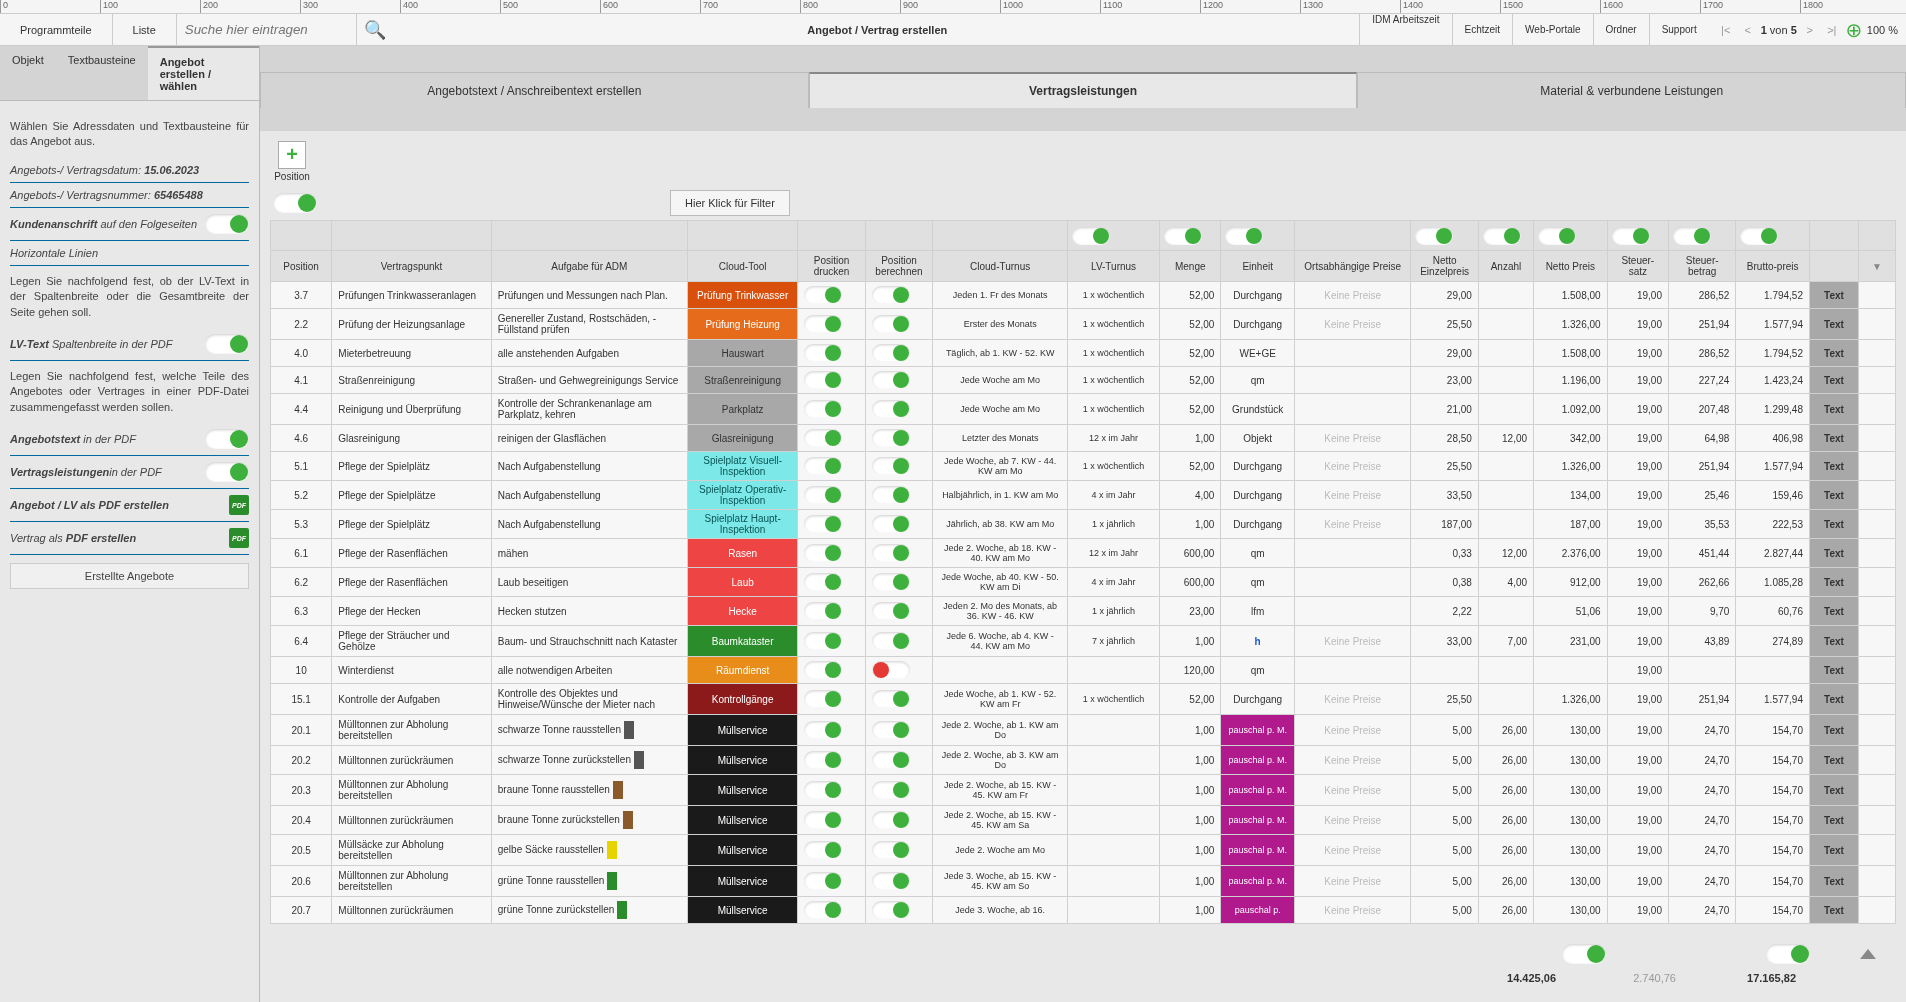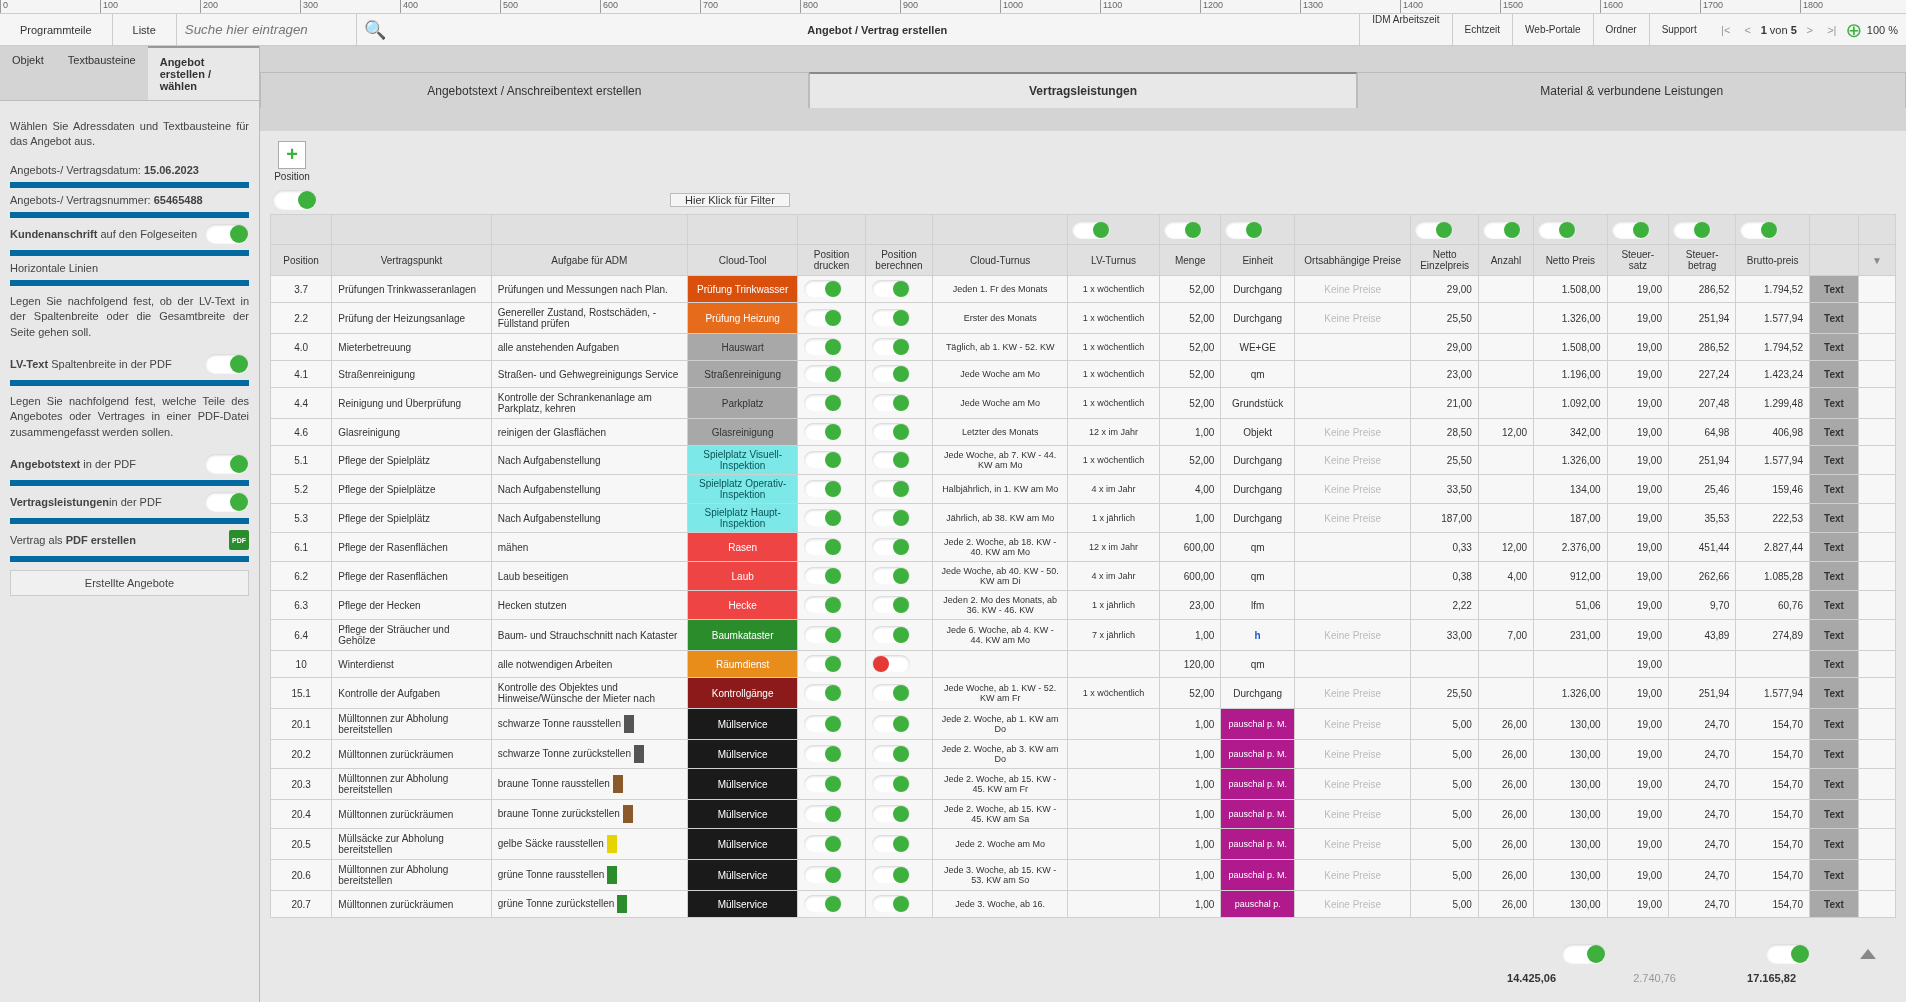--- a/index.html
+++ b/index.html
@@ -23,21 +23,21 @@
 
 .layout { display: flex; height: calc(100% - 46px); }
 .sidebar { width: 260px; background: #e8e8e8; padding: 0; border-right: 1px solid #bbb; overflow-y: auto; }
 .main-area { flex: 1; display: flex; flex-direction: column; gap: 23px; }
 
 
 .side-tabs { display: flex; background: #d4d4d4; border-bottom: 1px solid #bbb; }
 .side-tab { padding: 8px 12px; font-size: 11px; cursor: pointer; }
 .side-tab.active { background: #e8e8e8; font-weight: bold; border-top: 2px solid #999; }
 .side-body { padding: 10px; font-size: 11px; color: #444; }
-.side-row { display: flex; align-items: center; justify-content: space-between; padding: 6px 0; border-bottom: 6px solid #0369a1; }
+.side-row { display: flex; align-items: center; justify-content: space-between; padding: 6px 0; border-bottom: 1px solid #0369a1; font-style: italic; }
 .side-row .label { flex: 1; }
 .side-row .label b { font-weight: bold; }
 .side-info { padding: 8px 0; line-height: 1.4; text-align: justify; }
 .pdf-icon { width: 20px; height: 20px; background: #2a8c2a; color: #fff; font-size: 7px; font-weight: bold; display: flex; align-items: center; justify-content: center; border-radius: 2px; }
 .side-btn-wide { background: #f0f0f0; border: 1px solid #ccc; padding: 6px; text-align: center; margin-top: 8px; cursor: pointer; }
 
 
 .toggle { width: 44px; height: 20px; border-radius: 10px; background: #fff; position: relative; cursor: pointer; box-shadow: inset 0 1px 3px rgba(0,0,0,.2); }
 .toggle .knob { width: 18px; height: 18px; border-radius: 50%; background: #3db03d; position: absolute; top: 1px; right: 1px; }
 .toggle.off .knob { background: #e53935; left: 1px; right: auto; }
@@ -49,21 +49,21 @@
 .main-tab { flex: 1; display: flex; align-items: center; justify-content: center; font-size: 12px; cursor: pointer; border: 1px solid #bbb; border-bottom: none; }
 .main-tab.active { background: #e8e8e8; font-weight: bold; border-top: 2px solid #888; }
 
 
 .content { flex: 1; background: #e8e8e8; padding: 10px; overflow: hidden; display: flex; flex-direction: column; }
 .content-top { display: flex; gap: 10px; align-items: flex-start; margin-bottom: 8px; }
 .add-pos { width: 44px; text-align: center; }
 .add-pos .plus { width: 28px; height: 28px; border: 1px solid #aaa; background: #fff; color: #3db03d; font-size: 20px; font-weight: bold; line-height: 24px; margin: 0 auto; cursor: pointer; }
 .add-pos .lbl { font-size: 10px; margin-top: 2px; }
 
-.filter-btn { background: #f5f5f5; border: 1px solid #bbb; padding: 0 14px; font-size: 11px; cursor: pointer; margin-left: 340px; }
+.filter-btn { background: #f5f5f5; border: 1px solid #bbb; padding: 6px 14px; font-size: 11px; cursor: pointer; margin-left: 340px; }
 
 .grid-wrap { flex: 1; overflow: auto; }
 .grid { border-collapse: collapse; width: 100%; table-layout: fixed; }
 .grid th, .grid td { border: 1px solid #d0d0d0; padding: 4px 6px; font-size: 10px; vertical-align: middle; }
 .grid th { background: #e0e0e0; font-weight: normal; text-align: center; height: 30px; }
 .grid th.toggle-head { background: #e0e0e0; padding: 4px; }
 .grid td { background: #f7f7f7; }
 .grid td.num { text-align: right; }
 .grid td.cen { text-align: center; }
 .grid td.txtbtn { background: #a8a8a8; color: #333; text-align: center; font-weight: bold; cursor: pointer; margin-top: 39px; }
@@ -192,20 +192,24 @@
             <div class="knob"></div>
           </div>
       </div>
       <div class="side-row">
         <span class="label"><b>Vertragsleistungen</b><span>in der PDF</span></span>
         <div class="toggle">
             <div class="knob"></div>
           </div>
       </div>
       <div class="side-row">
+        <span class="label" style="font-weight:bold">Angebot / LV als PDF erstellen</span>
+        <div class="pdf-icon">PDF</div>
+      </div>
+      <div class="side-row">
         <span class="label"><span>Vertrag</span> als <b>PDF erstellen</b></span>
         <div class="pdf-icon">PDF</div>
       </div>
       <div class="side-btn-wide">Erstellte Angebote</div>
     </div>
   </div>
 
   <div class="main-area">
     <div class="main-tabs">
       <div class="main-tab">Angebotstext / Anschreibentext erstellen</div>
@@ -922,21 +926,21 @@
     <td class="cen">
                   <div class="toggle small">
                     <div class="knob"></div>
                   </div>
                 </td>
     <td class="cen">
                   <div class="toggle small">
                     <div class="knob"></div>
                   </div>
                 </td>
-    <td class="cen" style="font-size:9px">Jede 3. Woche, ab 15. KW - 53. KW am So</td>
+    <td class="cen" style="font-size:9px">Jede 3. Woche, ab 15. KW - 45. KW am So</td>
     <td class="cen" style="font-size:9px"></td>
     <td class="num">1,00</td>
     <td class="einheit-pink">pauschal p. M.</td>
     <td class="muted cen">Keine Preise</td>
     <td class="num">5,00</td>
     <td class="num">26,00</td>
     <td class="num">130,00</td>
     <td class="num">19,00</td>
     <td class="num">24,70</td>
     <td class="num">154,70</td>

